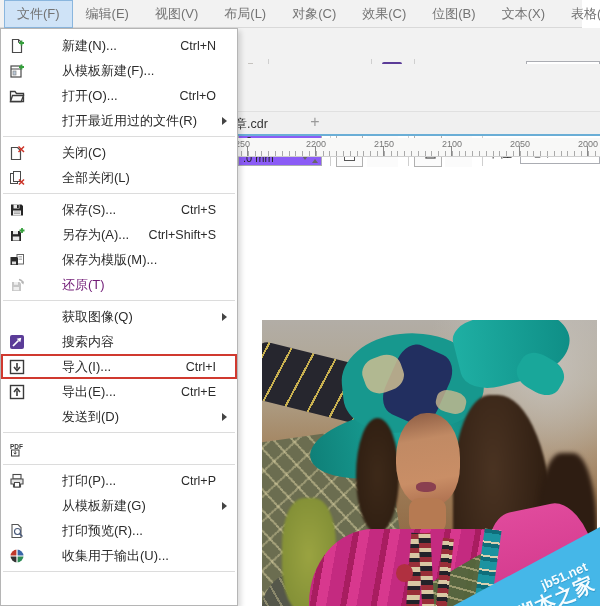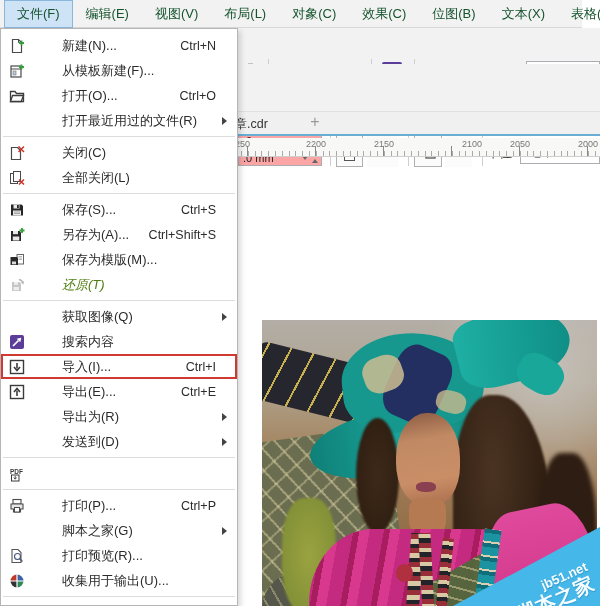--- a/index.html
+++ b/index.html
@@ -2,34 +2,34 @@
 <html><head>
 <meta charset="utf-8">
 <style>
   * { margin:0; padding:0; box-sizing:border-box; }
   body { font-family:"Liberation Sans","DejaVu Sans",sans-serif; }
   #app { position:relative; width:600px; height:606px; background:#fff; overflow:hidden; }
 
   
   .menubar { position:absolute; left:0; top:0; width:582px; height:28px; background:#f2f2f2;
              border-bottom:1px solid #d9d9d9; display:flex; align-items:center; padding-left:4px;
-             font-size:13px; color:#14532d; }
+             font-size:13px; color:#737373; }
   .mb-item { padding:4px 12px; white-space:nowrap; border:1px solid transparent; }
   .mb-item.active { background:#cfe3f7; border:1px solid #8ab6de; }
 
   
   .tb1 { position:absolute; left:0; top:28px; width:600px; height:36px; background:#f2f2f2; }
   .tb2 { position:absolute; left:0; top:64px; width:600px; height:48px; background:#f2f2f2; border-bottom:1px solid #e0e0e0; }
   .vsep { position:absolute; width:1px; background:#cfcfcf; }
   .tbtn { position:absolute; display:flex; align-items:center; justify-content:center; }
   .caret { width:0; height:0; border:4px solid transparent; border-top:5px solid #555; position:absolute; }
   .caret.gray { border-top-color:#bdbdbd; }
   .zoombox { position:absolute; left:526px; top:33px; width:74px; height:24px; background:#fff;
              border:1px solid #abadb3; font-size:12.5px; color:#222; padding:4px 0 0 7px; }
-  .spin { position:absolute; left:238px; width:84px; height:16px; background:#fca5a5; border:1px solid #abadb3;
+  .spin { position:absolute; left:238px; width:84px; height:16px; background:#8b5cf6; border:1px solid #abadb3;
           font-size:11px; color:#222; padding:1px 0 0 4px; }
   .spin .arr { position:absolute; right:3px; top:5px; display:flex; gap:4px; }
   .tri-dn { width:0;height:0;border:3.5px solid transparent;border-top:4.5px solid #666; }
   .tri-up { width:0;height:0;border:3.5px solid transparent;border-bottom:4.5px solid #666; }
   .pbtn { position:absolute; top:70px; height:33px; display:flex; align-items:center; justify-content:center; background:#fbfbfb; }
   .pbtn.bordered { border:1px solid #b0b0b0; }
   .rect-portrait { width:11px; height:21px; border:1.5px solid #555; background:#fff; }
   .rect-landscape { width:21px; height:12px; border:1.5px solid #555; background:#fff; }
   .unitlabel { position:absolute; left:487px; top:81px; font-size:12.5px; color:#222; }
   .unitbox { position:absolute; left:520px; top:74px; width:80px; height:26px; background:#fff;
@@ -109,21 +109,21 @@
   .wm-name { font-size:20px; font-weight:bold; display:block; letter-spacing:1px; }
 
   
   .menu { position:absolute; left:0; top:28px; width:238px; height:578px; background:#fff;
           border:1px solid #b5b5b5; box-shadow:3px 3px 5px rgba(0,0,0,.14); padding-top:4px; z-index:50; }
   .mi { height:25px; display:flex; align-items:center; padding:0 5px 0 8px; font-size:13px; color:#2b2b2b; }
   .mi .ic { width:20px; height:16px; margin-right:9px; flex:none; }
   .mi .lbl { flex:1; white-space:nowrap;margin-left:24px; }
   .mi .sc { font-size:12.5px; margin-right:16px; color:#2b2b2b; }
   .mi .sub { width:0; height:0; border:4px solid transparent; border-left:5px solid #444; margin-right:1px; }
-  .mi.disabled .lbl { color:#4d7c0f;font-style:italic; }
+  .mi.disabled .lbl { color:#701a75; }
   .mi.hl { box-shadow:inset 0 0 0 2px #d0392f;padding-left:8px; }
   .msep { height:1px; background:#dcdcdc; margin:3px 2px; }
 </style>
 </head>
 <body>
 
 <div id="app">
 
   <div class="canvas">
     <div class="photo">
@@ -266,21 +266,21 @@
     <div class="doc-tab">公章.cdr</div>
     <div class="newpage">+</div>
   </div>
 
   <div class="ruler">
     <div class="ticks-minor"></div>
     <div class="ticks-major"></div>
     <span class="rnum" style="left:240px;">2250</span>
     <span class="rnum" style="left:316px;">2200</span>
     <span class="rnum" style="left:384px;">2150</span>
-    <span class="rnum" style="left:472px;">2100</span>
+    <span class="rnum" style="left:452px;">2100</span>
     <span class="rnum" style="left:520px;">2050</span>
     <span class="rnum" style="left:588px;">2000</span>
   </div>
 
   <div class="menubar">
     <span class="mb-item active">文件(F)</span>
     <span class="mb-item">编辑(E)</span>
     <span class="mb-item">视图(V)</span>
     <span class="mb-item">布局(L)</span>
     <span class="mb-item">对象(C)</span>
@@ -422,25 +422,20 @@
     <div class="mi">
       <span class="ic"><svg width="16" height="16" viewBox="0 0 16 16">
             <rect x="1.5" y="1.5" width="13" height="13" fill="#fff" stroke="#3a3a3a" stroke-width="1.4"></rect>
             <path d="M8 12V6.5" stroke="#3a3a3a" stroke-width="1.6"></path>
             <path d="M5 8l3-3.5L11 8" fill="none" stroke="#3a3a3a" stroke-width="1.6"></path>
           </svg></span>
       <span class="lbl">导出(E)...</span>
       <span class="sc">Ctrl+E</span>
     </div>
 
-    <div class="mi">
-      <span class="ic"></span>
-      <span class="lbl">导出为(R)</span>
-      <span class="sub"></span>
-    </div>
 
     <div class="mi">
       <span class="ic"></span>
       <span class="lbl">发送到(D)</span>
       <span class="sub"></span>
     </div>
 
     <div class="msep"></div>
 
     <div class="mi">
@@ -458,21 +453,21 @@
             <rect x="4" y="1.5" width="8" height="4.5" fill="#fdfdfd" stroke="#4a4a4a" stroke-width="1.1"></rect>
             <path d="M2 6h12v5h-2.5v3h-7V11H2z" fill="#e6e6e6" stroke="#4a4a4a" stroke-width="1.1"></path>
             <rect x="5.5" y="9.5" width="5" height="4.5" fill="#fff" stroke="#4a4a4a" stroke-width="1"></rect>
           </svg></span>
       <span class="lbl">打印(P)...</span>
       <span class="sc">Ctrl+P</span>
     </div>
 
     <div class="mi">
       <span class="ic"></span>
-      <span class="lbl">脚本之家(G)</span>
+      <span class="lbl">从模板新建(G)</span>
       <span class="sub"></span>
     </div>
 
     <div class="mi">
       <span class="ic"><svg width="16" height="16" viewBox="0 0 16 16">
             <path d="M3 1.5h6l3 3v10H3z" fill="#fff" stroke="#555" stroke-width="1.1"></path>
             <circle cx="8.5" cy="8.5" r="3" fill="rgba(255,255,255,.85)" stroke="#445577" stroke-width="1.1"></circle>
             <path d="M10.7 10.7L13.5 13.5" stroke="#445577" stroke-width="1.3"></path>
           </svg></span>
       <span class="lbl">打印预览(R)...</span>

